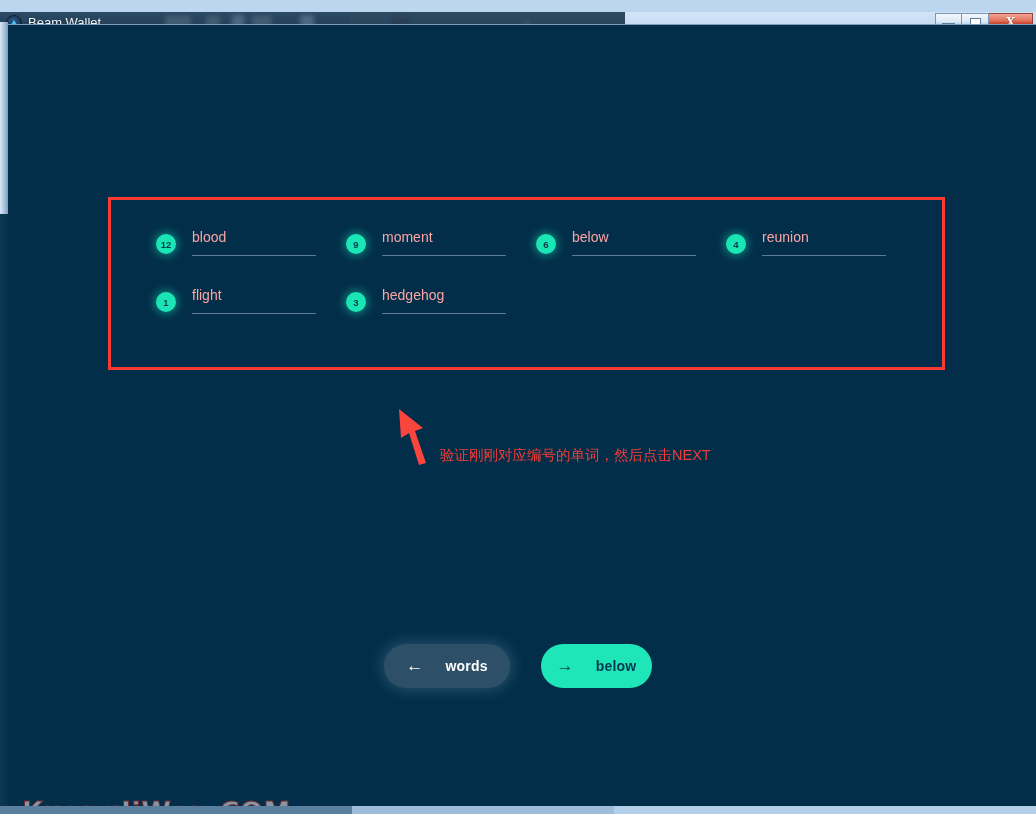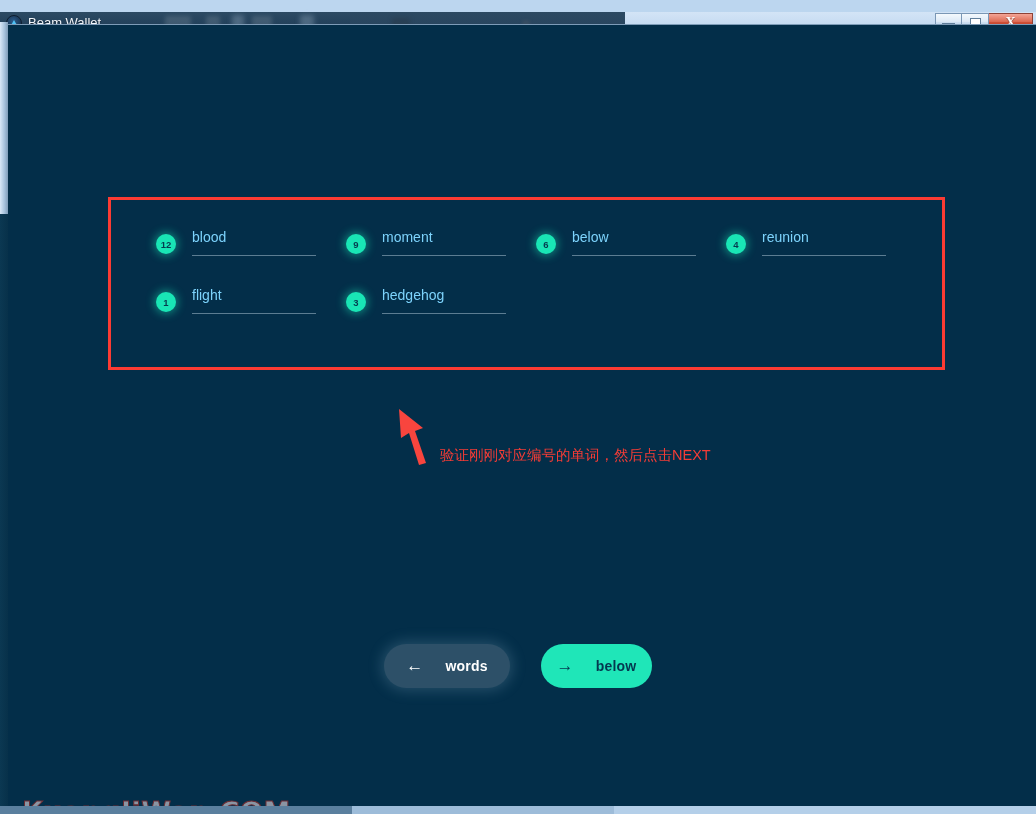--- a/index.html
+++ b/index.html
@@ -238,21 +238,21 @@
     box-shadow: 0 0 9px 2px rgba(25,229,181,.45);
     font-family: "Liberation Sans", sans-serif;
   }
   .word-input-wrap {
     margin-left: 16px;
     width: 126px;
     position: relative;
   }
   .word-text {
     font-size: 14px;
-    color: #7dd3fc;
+    color: #fca5a5;
     line-height: 20px;
     height: 24px;
     white-space: nowrap;
   }
   .word-underline {
     position: absolute;
     left: 0; top: 28px;
     width: 124px; height: 1px;
     background: #5c7d92;
   }

